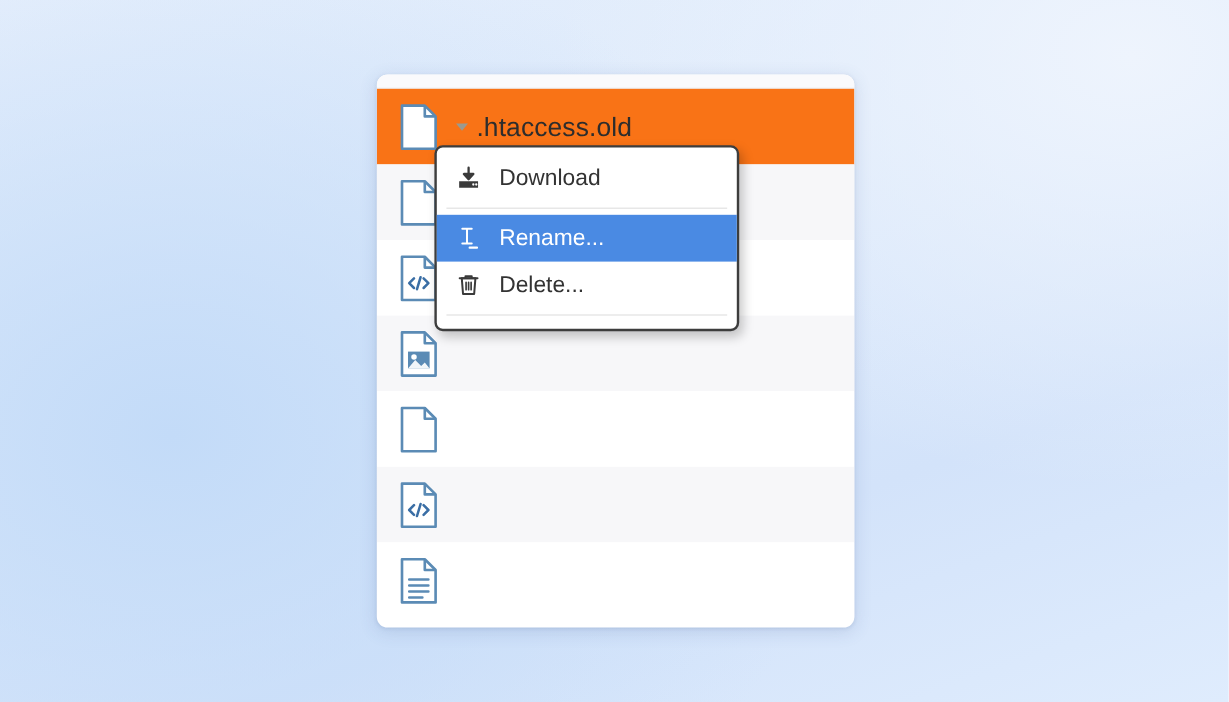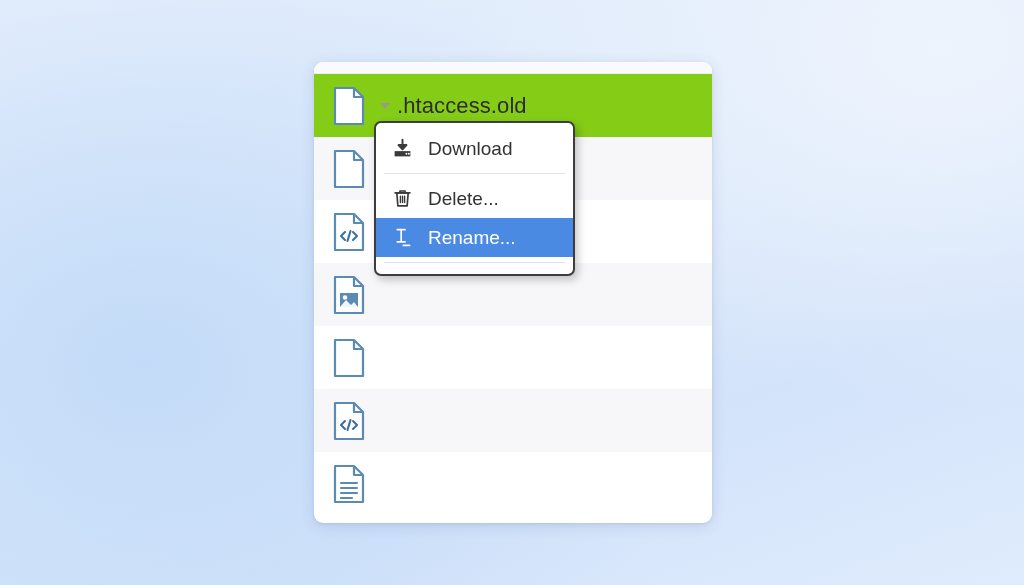--- a/index.html
+++ b/index.html
@@ -43,21 +43,21 @@
   .file-row {
     position: relative;
     display: flex;
     align-items: center;
     height: 63px;
     padding-left: 18px;
     box-sizing: border-box;
   }
   .file-row.odd  { background: #ffffff; }
   .file-row.even { background: #f7f7f9; }
-  .file-row.selected { background: #84cc16; }
+  .file-row.selected { background: #f97316; }
 
   .row-icon {
     width: 34px;
     height: 40px;
     flex: 0 0 34px;
     display: block;
   }
 
   .caret {
     width: 0;
@@ -75,28 +75,27 @@
     color: #2d2d2d;
     letter-spacing: 0.1px;
     white-space: nowrap;
   }
 
   
   #context-menu {
     position: absolute;
     left: 362px;
     top: 121px;
-    width: 201px;
+    width: 254px;
     background: #ffffff;
     border: 2px solid #3d3d3d;
     border-radius: 7px;
     box-shadow: 3px 4px 9px rgba(0,0,0,0.22);
     padding: 6px 0 6px 0;
     box-sizing: border-box;
-    margin-left: 12px;
   }
 
   .menu-item {
     display: flex;
     align-items: center;
     height: 39px;
     padding-left: 14px;
     box-sizing: border-box;
     cursor: default;
   }
@@ -213,41 +212,41 @@
         </svg>
       </span>
       <span class="menu-label">Download</span>
     </div>
 
 
     <div class="menu-sep"></div>
 
 
 
+    <div class="menu-item active">
+      <span class="menu-icon">
+        <svg viewBox="0 0 24 24" width="21" height="21">
+          <path d="M6 3 h9 M6 17 h9 M10.5 3 v14" fill="none" stroke="currentColor" stroke-width="1.9" stroke-linecap="round"></path>
+          <path d="M13 21 h7" fill="none" stroke="currentColor" stroke-width="2.1" stroke-linecap="round"></path>
+        </svg>
+      </span>
+      <span class="menu-label">Rename...</span>
+    </div>
+
     <div class="menu-item">
       <span class="menu-icon">
         <svg viewBox="0 0 24 24" width="21" height="21">
           <path d="M3.5 5.5 h17" stroke="currentColor" stroke-width="1.9" stroke-linecap="round"></path>
           <path d="M9 5.5 v-2 h6 v2" fill="none" stroke="currentColor" stroke-width="1.8" stroke-linejoin="round"></path>
           <path d="M5.5 5.5 h13 l-1.2 15 h-10.6 z" fill="none" stroke="currentColor" stroke-width="1.9" stroke-linejoin="round"></path>
           <path d="M9.6 9.5 v7 M12 9.5 v7 M14.4 9.5 v7" stroke="currentColor" stroke-width="1.6" stroke-linecap="round"></path>
         </svg>
       </span>
       <span class="menu-label">Delete...</span>
     </div>
 
-    <div class="menu-item active">
-      <span class="menu-icon">
-        <svg viewBox="0 0 24 24" width="21" height="21">
-          <path d="M6 3 h9 M6 17 h9 M10.5 3 v14" fill="none" stroke="currentColor" stroke-width="1.9" stroke-linecap="round"></path>
-          <path d="M13 21 h7" fill="none" stroke="currentColor" stroke-width="2.1" stroke-linecap="round"></path>
-        </svg>
-      </span>
-      <span class="menu-label">Rename...</span>
-    </div>
-
 
     <div class="menu-sep"></div>
 
 
   </div>
 
 </div>
 
 </body></html>

